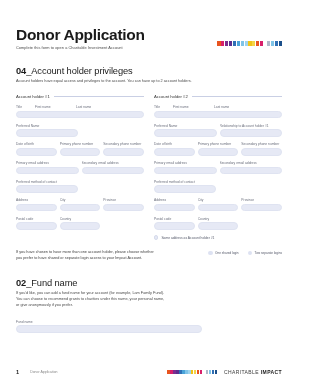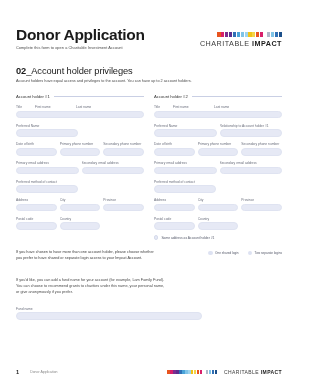--- a/index.html
+++ b/index.html
@@ -116,26 +116,25 @@
           <i style="background: rgb(240, 196, 25);"></i>
           <i style="background: rgb(245, 213, 71);"></i>
           <i style="background: rgb(232, 84, 31);"></i>
           <i style="background: rgb(216, 31, 106);"></i>
           <i class="gap"></i>
           <i style="background: rgb(176, 183, 201);"></i>
           <i style="background: rgb(127, 196, 232);"></i>
           <i style="background: rgb(47, 111, 181);"></i>
           <i style="background: rgb(27, 79, 138);"></i>
         </div>
-      <div class="brand-name"><span>CHARITABLE </span><b>IMPACT</b></div>
     </div>
   </div>
 
   <div class="section">
-    <div class="sec-head"><b>02</b><span class="lite">_</span><span class="lite">Account holder privileges</span></div>
+    <div class="sec-head"><b>04</b><span class="lite">_</span><span class="lite">Account holder privileges</span></div>
     <div class="sec-desc">Account holders have equal access and privileges to the account. You can have up to 2 account holders.</div>
 
     <div class="cols">
 
       <div class="col">
         <div class="col-head">
           <div class="col-head-label">Account holder #1</div>
           <div class="col-head-rule"></div>
         </div>
 
@@ -333,20 +332,21 @@
         </div>
         <div class="radio-item">
           <div class="radio"></div>
           <div class="radio-label">Two separate logins</div>
         </div>
       </div>
     </div>
   </div>
 
   <div class="section">
+    <div class="sec-head"><b>02</b><span class="lite">_</span><span class="lite">Fund name</span></div>
     <div class="sec-desc">
       <div>If you'd like, you can add a fund name for your account (for example, Lam Family Fund).</div>
       <div>You can choose to recommend grants to charities under this name, your personal name,</div>
       <div>or give anonymously if you prefer.</div>
     </div>
 
     <div class="fund-wrap">
       <div class="fund-label">Fund name</div>
       <div class="fund-input"></div>
     </div>

